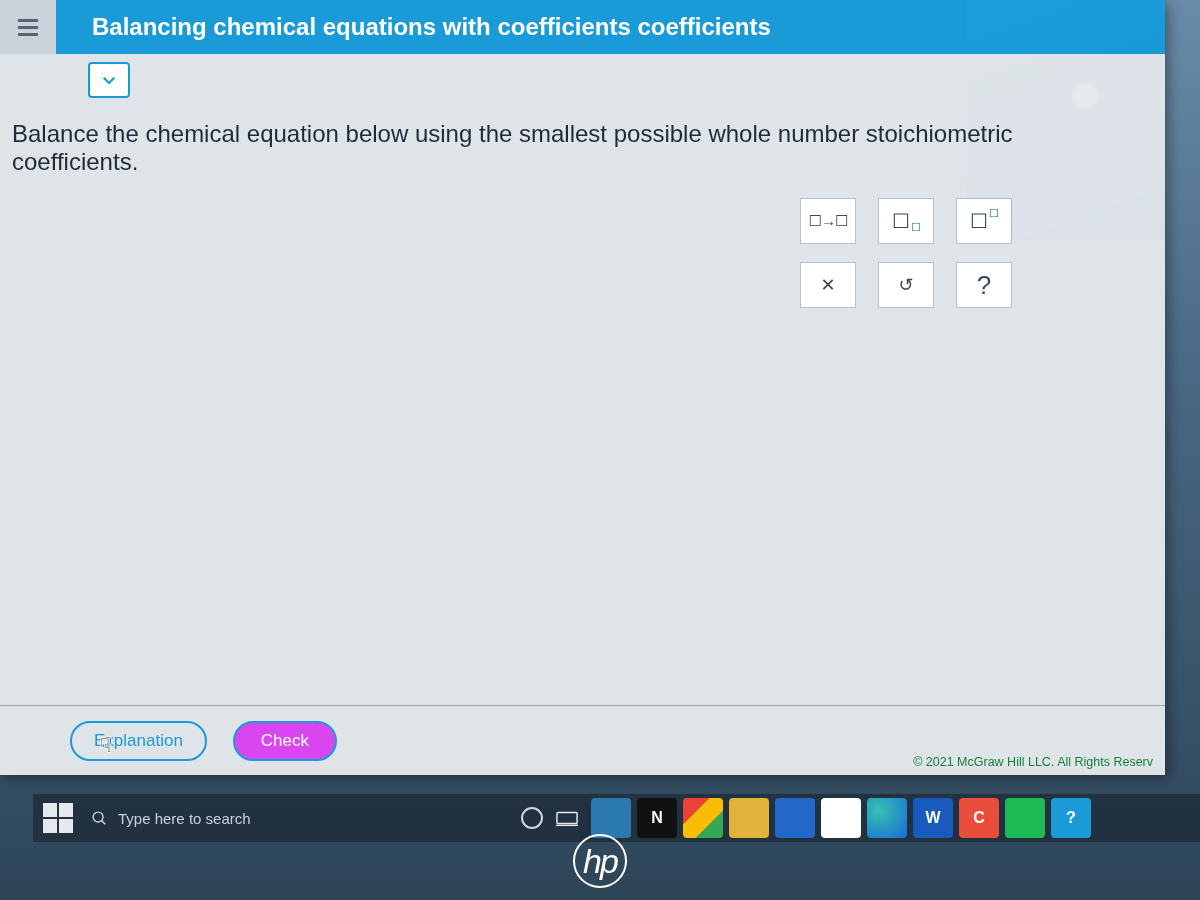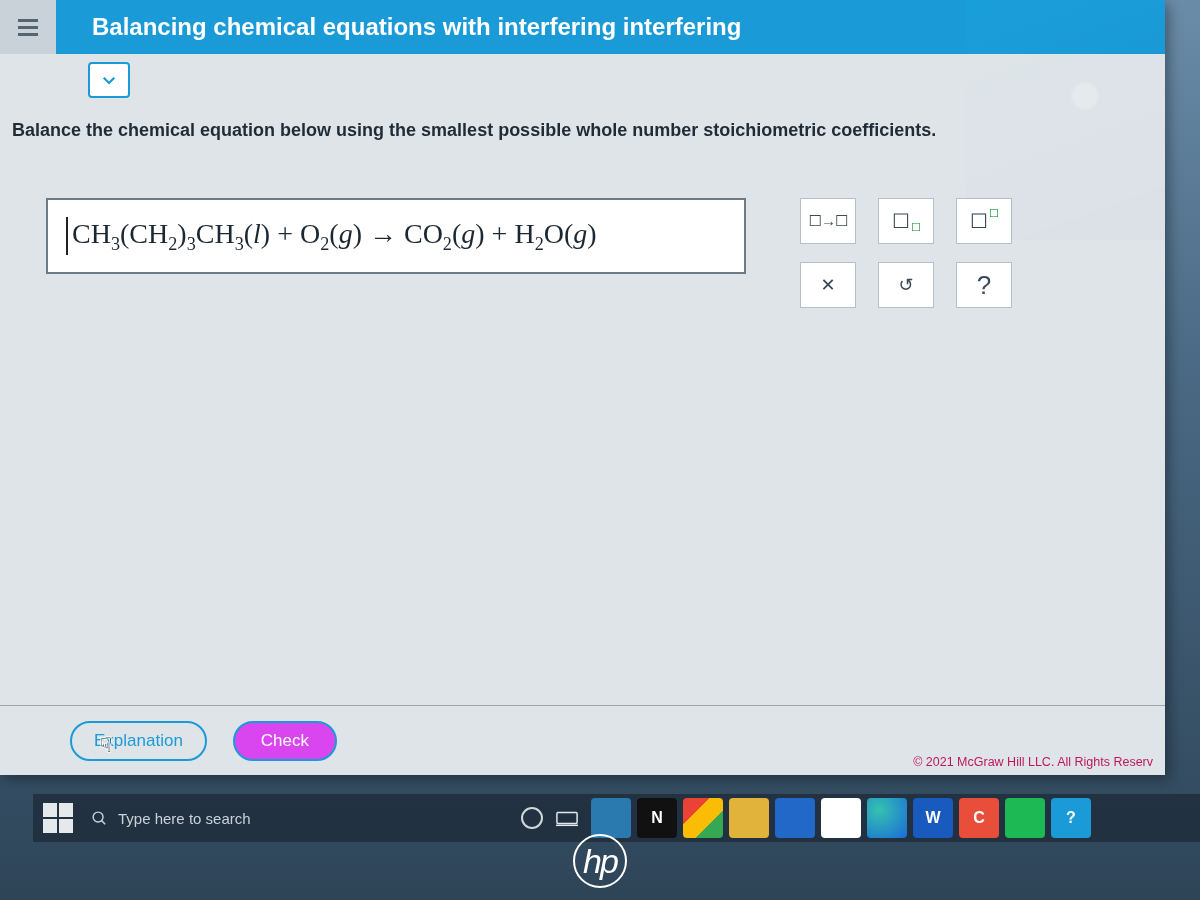--- a/index.html
+++ b/index.html
@@ -7,42 +7,42 @@
   body { background: linear-gradient(180deg,#6a8ca8 0%, #4b6a85 40%, #2e4558 100%); }
 
   .app-window { position: absolute; left: 0; top: 0; width: 1165px; height: 775px; background: #dfe4e8; box-shadow: 4px 4px 12px rgba(0,0,0,.35); }
 
   .topic-bar { position: absolute; left: 56px; top: 0; right: 0; height: 54px; background: #1a9bd7; display: flex; align-items: center; padding-left: 36px; }
   .topic-bar span { color: #fff; font-size: 24px; font-weight: 600; }
 
   .nav-chevron { position: absolute; left: 88px; top: 62px; width: 42px; height: 36px; background: #fff; border: 2px solid #1a9bd7; border-radius: 4px; display:flex; align-items:center; justify-content:center; cursor:pointer; }
   .nav-chevron svg { width:18px; height:18px; stroke:#1a9bd7; stroke-width:3; fill:none; }
 
-  .prompt { position: absolute; left: 12px; top: 120px; right: 20px; color: #1f2b36; font-size: 18px; font-weight: bold; }
+  .prompt { position: absolute; left: 12px; top: 120px; right: 20px; color: #1f2b36; font-size: 24px; }
 
   .equation-box { position: absolute; left: 46px; top: 198px; width: 700px; height: 76px; background:#fff; border:2px solid #6b7b88; display:flex; align-items:center; padding:0 18px; font-family: "Times New Roman", serif; font-size: 28px; color:#1b2833; }
   .cursor-caret { display:inline-block; width:0; height:38px; border-left:2px solid #222; margin-right:4px; vertical-align:middle; animation: blink 1s steps(1) infinite; }
   @keyframes blink { 50% { opacity:0; } }
   sub { font-size: 0.65em; vertical-align: sub; }
 
   .tool-palette { position:absolute; left:800px; top:198px; width:224px; }
   .palette-row { display:flex; gap:22px; margin-bottom:18px; }
   .palette-btn { width:56px; height:46px; background:#fff; border:1px solid #b6c0c8; display:flex; align-items:center; justify-content:center; font-size:18px; color:#3a4a57; cursor:pointer; font-family:"Segoe UI",Arial,sans-serif; }
   .pb-superscript .base { font-size:20px; position:relative; }
   .pb-superscript .sup { font-size:11px; color:#0a8a2a; position:relative; top:-8px; left:1px; }
   .pb-subscript .base { font-size:20px; position:relative; }
   .pb-subscript .sub { font-size:11px; color:#0a8a2a; position:relative; top:6px; left:1px; }
   .pb-arrow { font-size:15px; letter-spacing:-1px; }
   .pb-help { font-size:26px; color:#3a4a57; }
 
   .bottom-bar { position:absolute; left:0; right:0; bottom:0; height:70px; border-top:1px solid #98a6b0; display:flex; align-items:center; padding-left:70px; gap:26px; }
   .btn-outline { padding:8px 22px; border:2px solid #1a9bd7; border-radius:22px; color:#1a9bd7; font-size:17px; background:transparent; cursor:pointer; }
   .btn-fill { padding:8px 26px; border:2px solid #1a9bd7; border-radius:22px; color:#fff; background:#d946ef; font-size:17px; cursor:pointer; }
   .hand-cursor { position:absolute; left:100px; bottom:18px; font-size:20px; color:#1b2833; pointer-events:none; text-shadow:1px 1px 0 #fff,-1px -1px 0 #fff,1px -1px 0 #fff,-1px 1px 0 #fff; }
-  .copyright { position:absolute; right:12px; bottom:6px; font-size:12.5px; color:#be185d; }
+  .copyright { position:absolute; right:12px; bottom:6px; font-size:12.5px; color:#15803d; }
 
   
   .taskbar { position:absolute; left:0; bottom:58px; width:1200px; height:48px; background:rgba(20,30,40,.55); display:flex; align-items:center; padding:0 10px; gap:6px;margin-left:33px; }
   .tb-start { width:30px; height:30px; display:grid; grid-template:1fr 1fr/1fr 1fr; gap:2px; cursor:pointer; }
   .tb-start div { background:#e6e9ec; }
   .tb-search { display:flex; align-items:center; gap:10px; width:280px; height:36px; padding:0 12px; color:#c9d2d9; font-size:15px; cursor:text; }
   .tb-search svg { width:17px; height:17px; stroke:#c9d2d9; fill:none; stroke-width:2; }
   .tb-spacer { flex:0 0 150px; }
   .tb-icon { width:36px; height:36px; border-radius:3px; display:flex; align-items:center; justify-content:center; color:#e6e9ec; font-size:18px; cursor:pointer; }
   .tb-icon.cortana { border:2px solid #cfd7dd; border-radius:50%; width:22px; height:22px; }
@@ -68,35 +68,31 @@
 
   <div class="left-rail">
     <div>
         <span></span>
         <span></span>
         <span></span>
       </div>
   </div>
 
   <div class="topic-bar">
-    <span>Balancing chemical equations with interfering interfering</span>
+    <span>Balancing chemical equations with coefficients coefficients</span>
   </div>
 
   <div class="nav-chevron">
     <svg viewBox="0 0 24 24">
         <polyline points="5 9 12 16 19 9"></polyline>
       </svg>
   </div>
 
   <div class="prompt">Balance the chemical equation below using the smallest possible whole number stoichiometric coefficients.</div>
 
-  <div class="equation-box">
-    <span class="cursor-caret"></span>
-    <span id="eqn">CH<sub>3</sub>(CH<sub>2</sub>)<sub>3</sub>CH<sub>3</sub>(<i>l</i>) + O<sub>2</sub>(<i>g</i>) → CO<sub>2</sub>(<i>g</i>) + H<sub>2</sub>O(<i>g</i>)</span>
-  </div>
 
   <div class="tool-palette">
     <div class="palette-row">
       <div class="palette-btn pb-arrow">☐→☐</div>
       <div class="palette-btn pb-subscript">
           <span class="base">☐</span>
           <span class="sub">☐</span>
         </div>
       <div class="palette-btn pb-superscript">
           <span class="base">☐</span>

